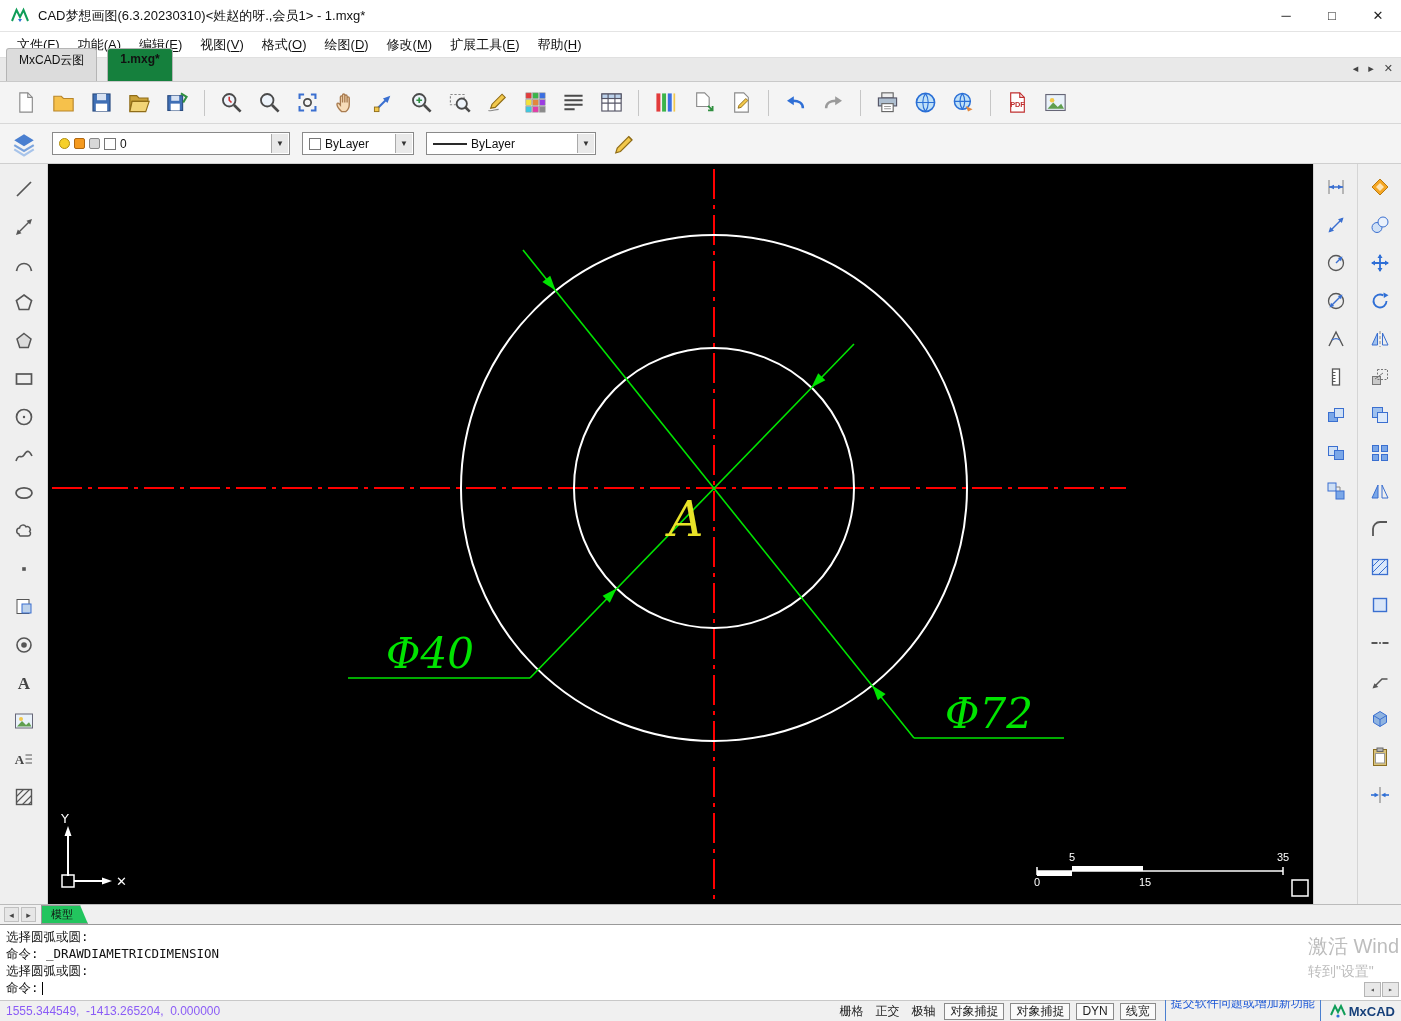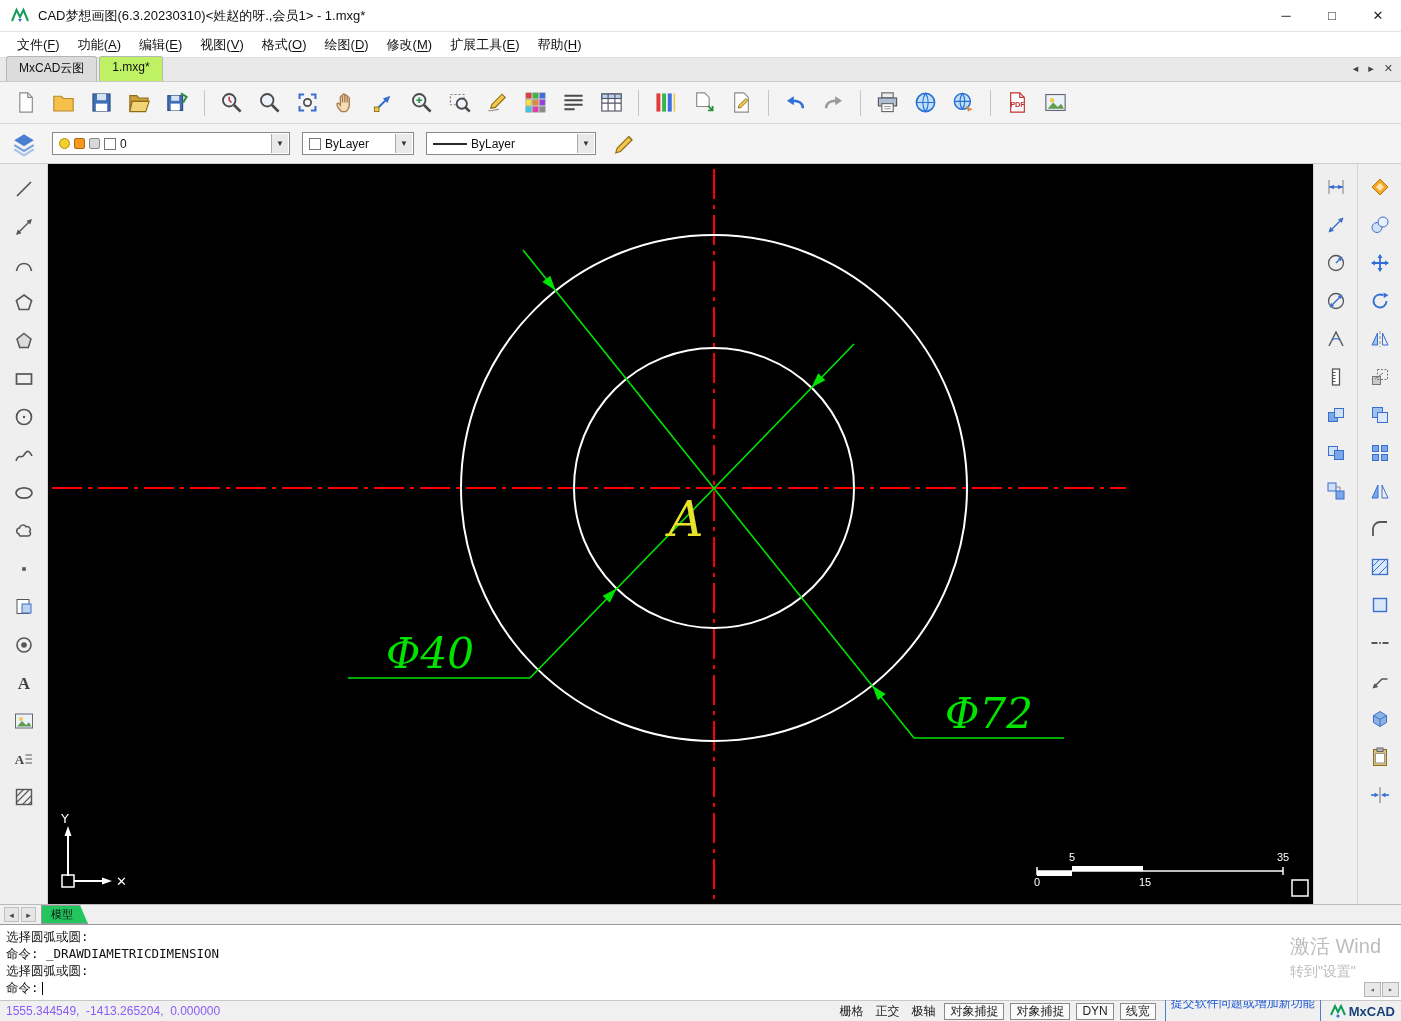--- a/index.html
+++ b/index.html
@@ -12,22 +12,22 @@
   .app-icon{width:20px;height:20px;flex:none;}
   .title-text{font-size:13px;margin-left:8px;flex:1;white-space:nowrap;overflow:hidden;}
   .win-btn{width:46px;height:31px;display:flex;align-items:center;justify-content:center;font-size:13px;color:#222;}
 
   
   .menubar{height:26px;flex:none;display:flex;align-items:center;background:#fff;border-bottom:1px solid #e0e0e0;padding-left:8px;font-size:13px;}
   .menu-item{padding:4px 9px;white-space:nowrap;}
 
   
   .tabbar{height:24px;flex:none;background:#e9e9e9;display:flex;align-items:flex-end;border-bottom:1px solid #c9c9c9;padding-left:6px;position:relative;}
-  .tab{height:25px;padding:3px 12px;font-size:12px;background:#dcdcdc;border:1px solid #b5b5b5;border-bottom:none;margin-right:2px;border-radius:3px 3px 0 0;white-space:nowrap;}
-  .tab.active{background:#bef264;font-weight:normal;}
+  .tab{height:33px;padding:3px 12px;font-size:12px;background:#dcdcdc;border:1px solid #b5b5b5;border-bottom:none;margin-right:10px;border-radius:3px 3px 0 0;white-space:nowrap;}
+  .tab.active{background:#15803d;font-weight:bold;}
   .tab-controls{position:absolute;right:8px;top:4px;display:flex;gap:10px;font-size:11px;color:#444;}
   .tab-controls span{cursor:default;}
 
   
   .toolbar{height:42px;flex:none;background:#f4f4f4;border-bottom:1px solid #d8d8d8;display:flex;align-items:center;padding-left:8px;gap:3px;}
   .tb-btn{width:35px;height:32px;display:flex;align-items:center;justify-content:center;border-radius:3px;}
   .tb-btn svg{width:25px;height:25px;}
   .tb-sep{width:1px;height:26px;background:#c6c6c6;margin:0 6px;flex:none;}
 
   
@@ -75,21 +75,21 @@
   
   .model-bar{height:20px;flex:none;background:#f0f0f0;border-top:1px solid #bbb;display:flex;align-items:center;font-size:11px;padding-left:4px;gap:2px;}
   .model-arrow{width:15px;height:15px;display:flex;align-items:center;justify-content:center;font-size:9px;color:#444;background:#e6e6e6;border:1px solid #c0c0c0;}
   .model-tab{background:#22c55e;border:1px solid #999;padding:1px 14px 1px 9px;font-size:11px;margin-left:3px;clip-path:polygon(0 0,calc(100% - 8px) 0,100% 100%,0 100%);}
 
   
   .command-area{height:76px;flex:none;background:#fff;border-top:1px solid #999;position:relative;overflow:hidden;
     font-family:"DejaVu Sans Mono","Liberation Mono",monospace;font-size:12.5px;padding:3px 6px;}
   .cmd-line{height:17px;line-height:17px;white-space:pre;}
   .cursor{display:inline-block;width:1.5px;height:13px;background:#000;margin-left:3px;vertical-align:middle;}
-  .watermark{position:absolute;right:20px;top:10px;color:#bdbdbd;font-family:"Liberation Sans",sans-serif;text-align:left;line-height:1.1;}
+  .watermark{position:absolute;right:2px;top:10px;color:#bdbdbd;font-family:"Liberation Sans",sans-serif;text-align:left;line-height:1.1;}
   .watermark .l1{font-size:20px;}
   .watermark .l2{font-size:14px;margin-top:7px;}
   .cmd-scroll{position:absolute;right:2px;bottom:3px;display:flex;gap:1px;}
   .cmd-scroll .sbtn{width:17px;height:15px;background:#e8e8e8;border:1px solid #b5b5b5;font-size:8px;display:flex;align-items:center;justify-content:center;color:#555;}
 
   
   .statusbar{height:21px;flex:none;background:#f0f0f0;border-top:1px solid #c8c8c8;display:flex;align-items:center;font-size:12px;padding:0 6px;gap:9px;}
   .coords{white-space:pre;color:#8b5cf6;}
   .spacer{flex:1;}
   .toggle{padding:0 3px;color:#222;white-space:nowrap;}

